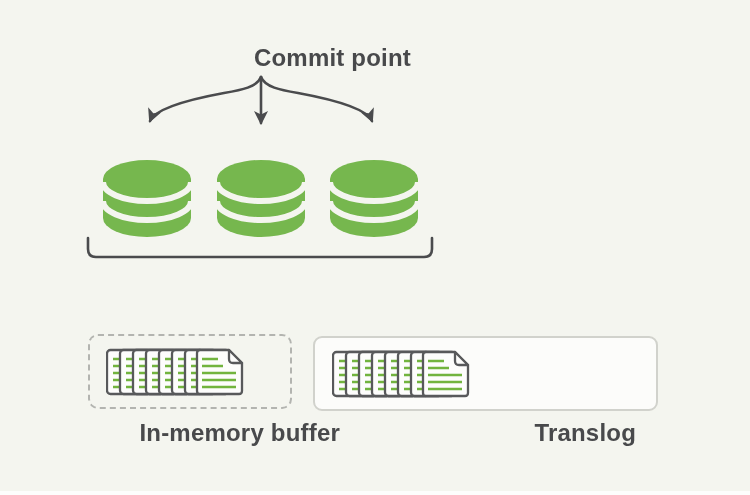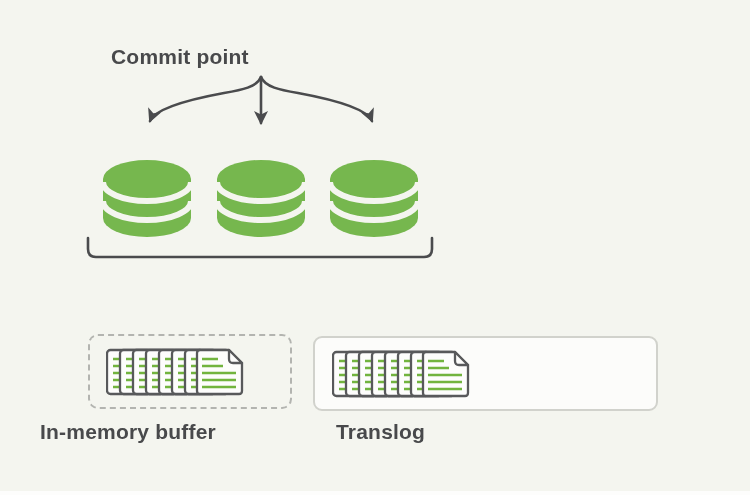--- a/index.html
+++ b/index.html
@@ -2,21 +2,21 @@
 <html><head>
 <meta charset="utf-8">
 <style>
   html,body{margin:0;padding:0;background:#e8e8e4;}
   .canvas{
     position:relative;width:750px;height:495px;overflow:hidden;
     background:#F4F5EF;
     font-family:"Liberation Sans","DejaVu Sans",sans-serif;
   }
   .lbl{
-    position:absolute;text-align:left;font-weight:700;font-size:21px;
+    position:absolute;text-align:right;font-weight:700;font-size:24px;
     color:#48494B;letter-spacing:.2px;line-height:1;
   }
   .abs{position:absolute;}
   .buffer-box{
     position:absolute;left:88px;top:334px;width:204px;height:75px;
     box-sizing:border-box;border:2px dashed #B3B4B0;border-radius:10px;
     display:flex;align-items:center;padding-left:16px;
   }
   .translog-box{
     position:absolute;left:313px;top:336px;width:345px;height:75px;

